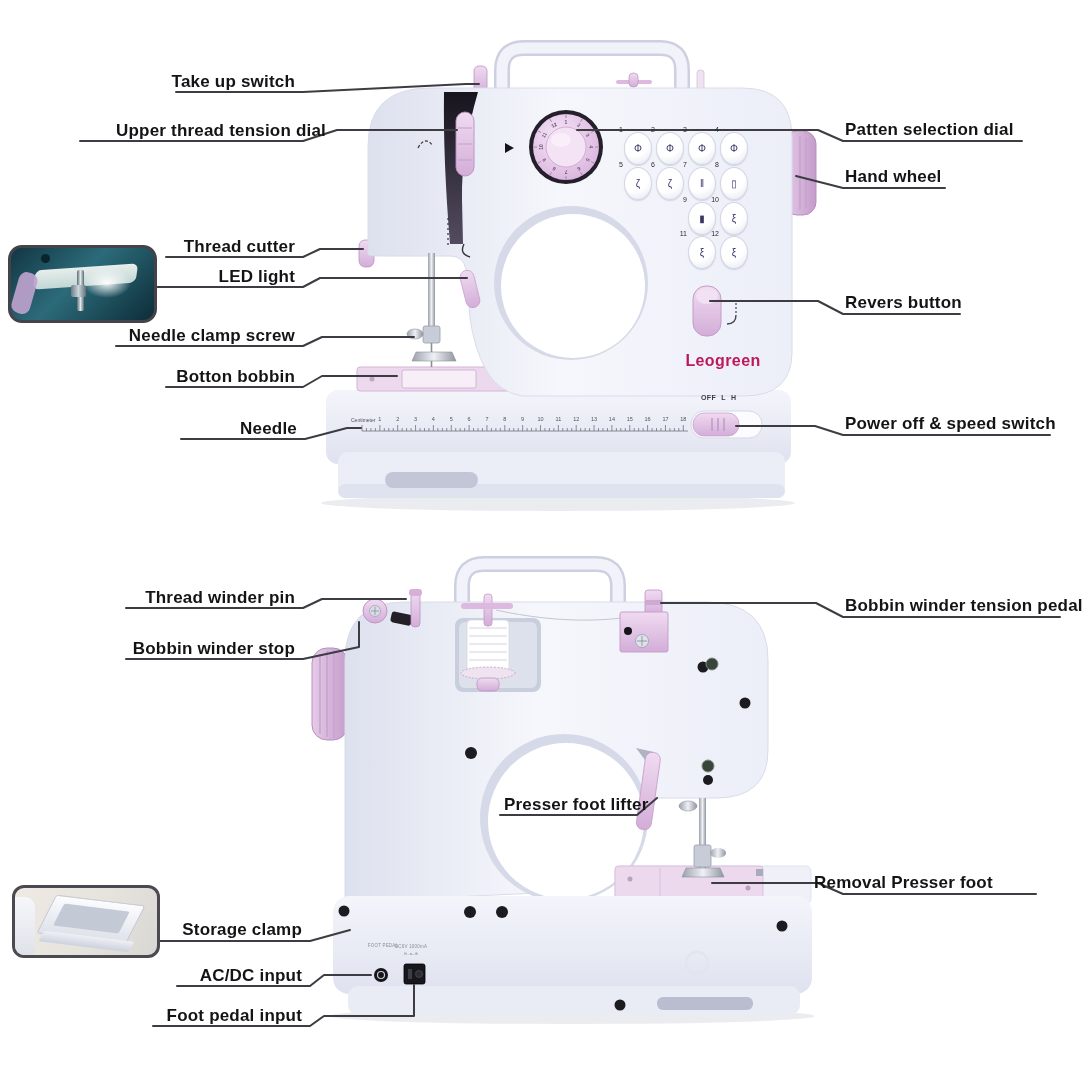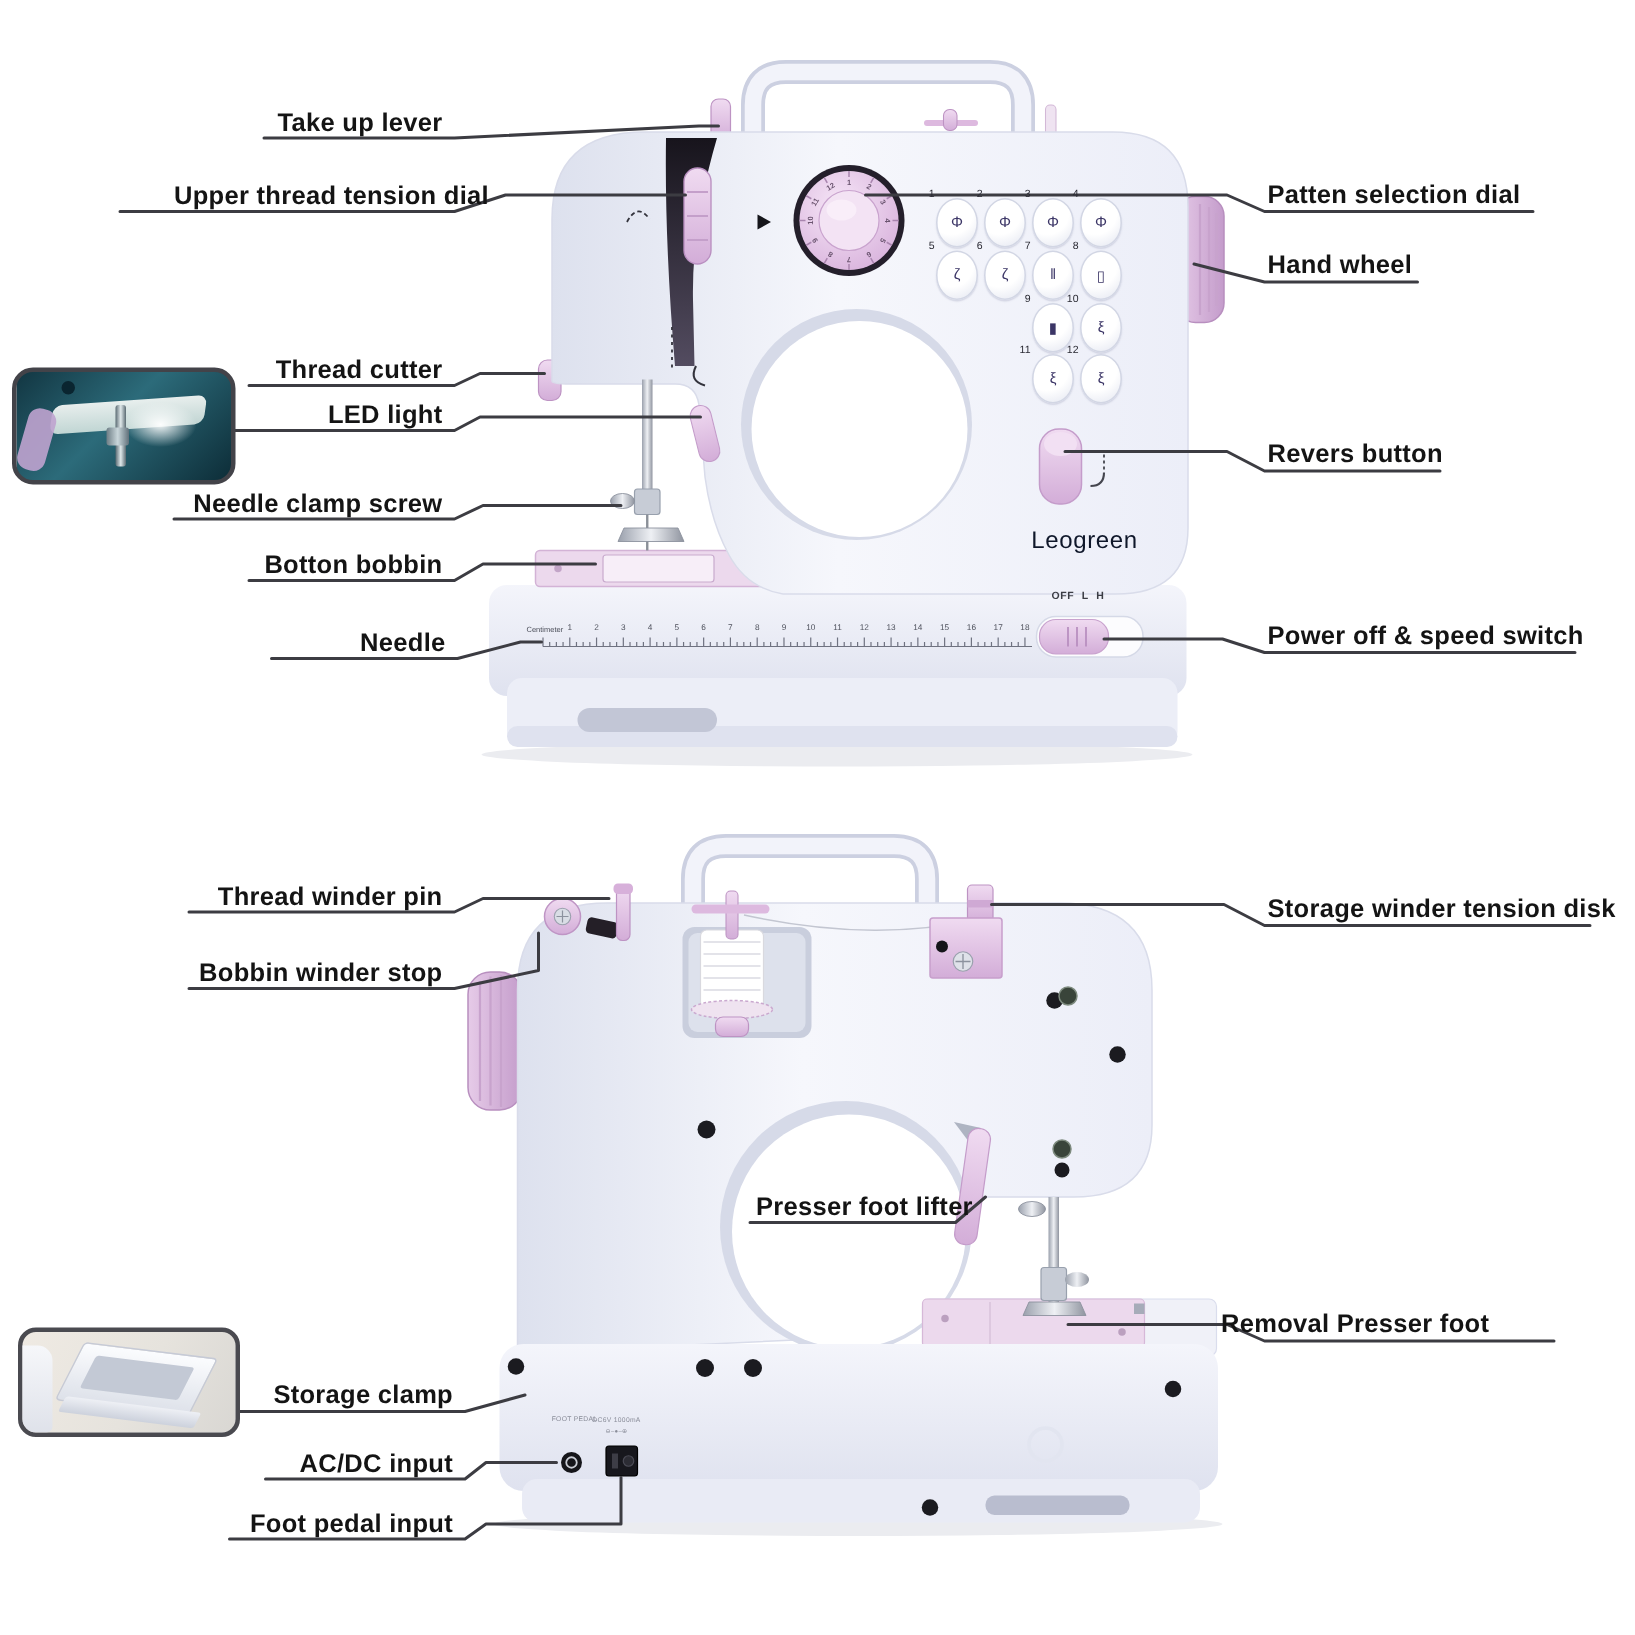--- a/index.html
+++ b/index.html
@@ -3,21 +3,21 @@
 <meta charset="utf-8">
 <style>
   html,body{margin:0;padding:0;background:#fff;}
   .page{position:relative;width:1090px;height:1090px;background:#fff;overflow:hidden;
         font-family:"Liberation Sans",sans-serif;}
   .page svg{position:absolute;left:0;top:0;}
   .lbl{position:absolute;font-weight:700;font-size:17px;color:#141414;white-space:nowrap;
        letter-spacing:.2px;}
   
   .brand{position:absolute;left:678px;top:352px;width:90px;text-align:center;
-         font-weight:400;font-size:16px;color:#0f172a;letter-spacing:.4px;}
+         font-weight:700;font-size:16px;color:#be185d;letter-spacing:.4px;}
   .switch-labels{position:absolute;left:701px;top:394px;display:flex;gap:5px;
          font-weight:700;font-size:7px;color:#3b3d45;letter-spacing:.4px;}
   .ruler-unit{position:absolute;left:351px;top:417px;font-size:5px;color:#4e515c;}
   .ruler-num{position:absolute;top:416px;font-size:5.5px;color:#4e515c;transform:translateX(-50%);}
   .dial-num{position:absolute;font-size:5px;font-weight:700;color:#6b5570;}
   .stitch-btn{position:absolute;width:26px;height:31px;border-radius:50%;
       background:radial-gradient(circle at 35% 28%,#ffffff 52%,#e2e5f0 100%);
       border:1px solid #d2d6e4;box-shadow:0 1px 1px rgba(120,125,160,.25);}
   .stitch-glyph{position:absolute;left:0;top:0;width:100%;height:100%;display:flex;
       align-items:center;justify-content:center;font-size:10px;color:#3b3566;}
@@ -383,34 +383,34 @@
     <path d="M126,659 H303 L359,647 V622"></path>
     <path d="M661,603 H816 L843,617 H1060"></path>
     <path d="M500,815 H637 L657,798"></path>
     <path d="M712,883 H818 L843,894 H1036"></path>
     <path d="M160,941 H310 L350,930"></path>
     <path d="M177,986 H310 L324,975 H371"></path>
     <path d="M153,1026 H310 L324,1016 H414 V985"></path>
   </g>
 </svg>
 
-<div class="lbl" style="right:795px;top:72px">Take up lever</div>
+<div class="lbl" style="right:795px;top:72px">Take up switch</div>
 <div class="lbl" style="right:764px;top:121px">Upper thread tension dial</div>
 <div class="lbl" style="right:795px;top:237px">Thread cutter</div>
 <div class="lbl" style="right:795px;top:267px">LED light</div>
 <div class="lbl" style="right:795px;top:326px">Needle clamp screw</div>
 <div class="lbl" style="right:795px;top:367px">Botton bobbin</div>
 <div class="lbl" style="right:793px;top:419px">Needle</div>
 <div class="lbl" style="left:845px;top:120px">Patten selection dial</div>
 <div class="lbl" style="left:845px;top:167px">Hand wheel</div>
 <div class="lbl" style="left:845px;top:293px">Revers button</div>
 <div class="lbl" style="left:845px;top:414px">Power off &amp; speed switch</div>
 <div class="lbl" style="right:795px;top:588px">Thread winder pin</div>
 <div class="lbl" style="right:795px;top:639px">Bobbin winder stop</div>
-<div class="lbl" style="left:845px;top:596px">Storage winder tension disk</div>
+<div class="lbl" style="left:845px;top:596px">Bobbin winder tension pedal</div>
 <div class="lbl" style="left:504px;top:795px">Presser foot lifter</div>
 <div class="lbl" style="left:814px;top:873px">Removal Presser foot</div>
 <div class="lbl" style="right:788px;top:920px">Storage clamp</div>
 <div class="lbl" style="right:788px;top:966px">AC/DC input</div>
 <div class="lbl" style="right:788px;top:1006px">Foot pedal input</div>
 
 <div class="brand">Leogreen</div>
 <div class="switch-labels">
   <span>OFF</span>
   <span>L</span>

